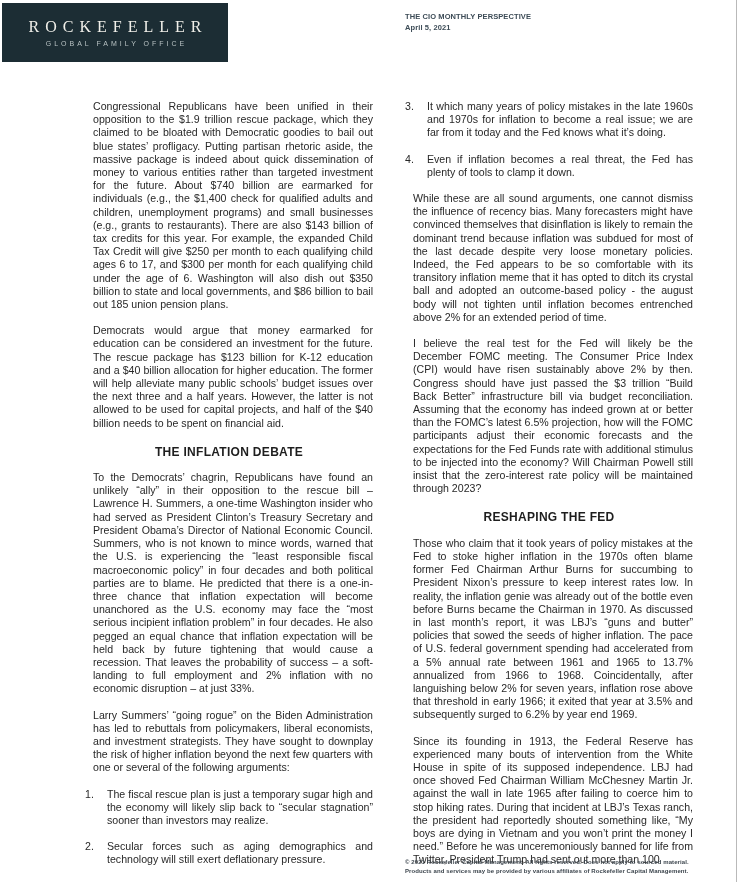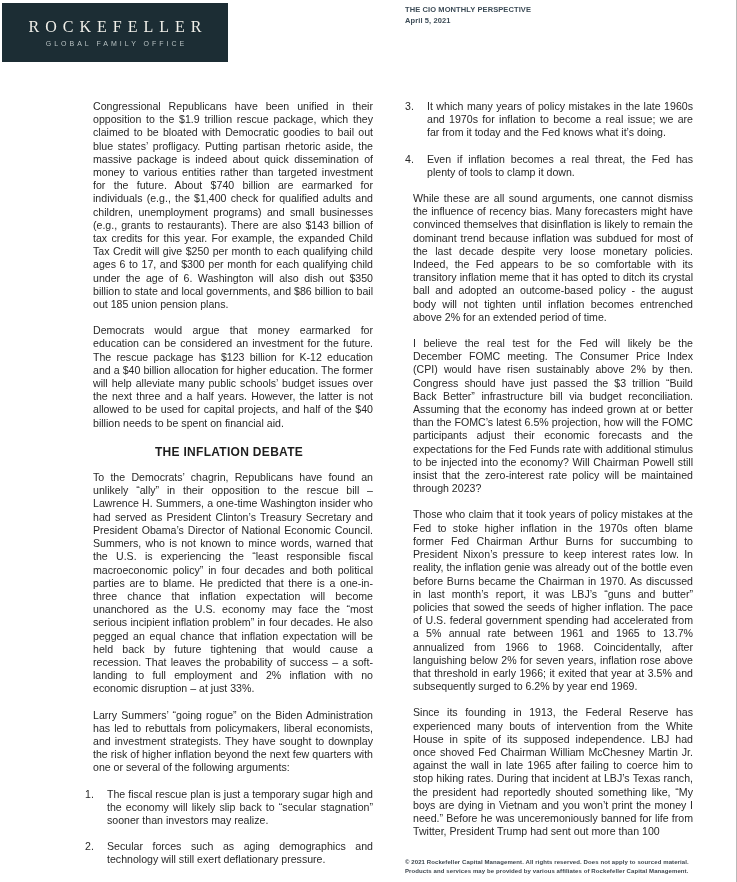--- a/index.html
+++ b/index.html
@@ -38,21 +38,21 @@
     color: #b7c1c2;
     font-size: 7px;
     letter-spacing: 3px;
     margin-top: 4px;
     white-space: nowrap;
     padding-left: 3px;
   }
   
   .hdr {
     position: absolute;
-    top: 5px;
+    top: 12px;
     font-size: 7.5px;
     font-weight: bold;
     color: #3c4b56;
     line-height: 10.5px;
     letter-spacing: 0.1px;
   }
   .hdr-pub { left: 405px; }
   .hdr-office { left: 567px; }
   .hdr-office .office-name { margin-bottom: 3px; }
   
@@ -144,20 +144,21 @@
     <div class="list-item">
       <span class="num">3.</span>
       <span class="li-text">It which many years of policy mistakes in the late 1960s and 1970s for inflation to become a real issue; we are far from it today and the Fed knows what it’s doing.</span>
     </div>
     <div class="list-item">
       <span class="num">4.</span>
       <span class="li-text">Even if inflation becomes a real threat, the Fed has plenty of tools to clamp it down.</span>
     </div>
     <p>While these are all sound arguments, one cannot dismiss the influence of recency bias. Many forecasters might have convinced themselves that disinflation is likely to remain the dominant trend because inflation was subdued for most of the last decade despite very loose monetary policies. Indeed, the Fed appears to be so comfortable with its transitory inflation meme that it has opted to ditch its crystal ball and adopted an outcome-based policy - the august body will not tighten until inflation becomes entrenched above 2% for an extended period of time.</p>
     <p>I believe the real test for the Fed will likely be the December FOMC meeting. The Consumer Price Index (CPI) would have risen sustainably above 2% by then. Congress should have just passed the $3 trillion “Build Back Better” infrastructure bill via budget reconciliation. Assuming that the economy has indeed grown at or better than the FOMC’s latest 6.5% projection, how will the FOMC participants adjust their economic forecasts and the expectations for the Fed Funds rate with additional stimulus to be injected into the economy? Will Chairman Powell still insist that the zero-interest rate policy will be maintained through 2023?</p>
+    <h2>RESHAPING THE FED</h2>
     <p>Those who claim that it took years of policy mistakes at the Fed to stoke higher inflation in the 1970s often blame former Fed Chairman Arthur Burns for succumbing to President Nixon’s pressure to keep interest rates low. In reality, the inflation genie was already out of the bottle even before Burns became the Chairman in 1970. As discussed in last month’s report, it was LBJ’s “guns and butter” policies that sowed the seeds of higher inflation. The pace of U.S. federal government spending had accelerated from a 5% annual rate between 1961 and 1965 to 13.7% annualized from 1966 to 1968. Coincidentally, after languishing below 2% for seven years, inflation rose above that threshold in early 1966; it exited that year at 3.5% and subsequently surged to 6.2% by year end 1969.</p>
     <p>Since its founding in 1913, the Federal Reserve has experienced many bouts of intervention from the White House in spite of its supposed independence. LBJ had once shoved Fed Chairman William McChesney Martin Jr. against the wall in late 1965 after failing to coerce him to stop hiking rates. During that incident at LBJ’s Texas ranch, the president had reportedly shouted something like, “My boys are dying in Vietnam and you won’t print the money I need.” Before he was unceremoniously banned for life from Twitter, President Trump had sent out more than 100</p>
   </div>
 
   <div class="page-label">
     <div>Page</div>
     <div>4</div>
   </div>
 
   <div class="disclaimer">

